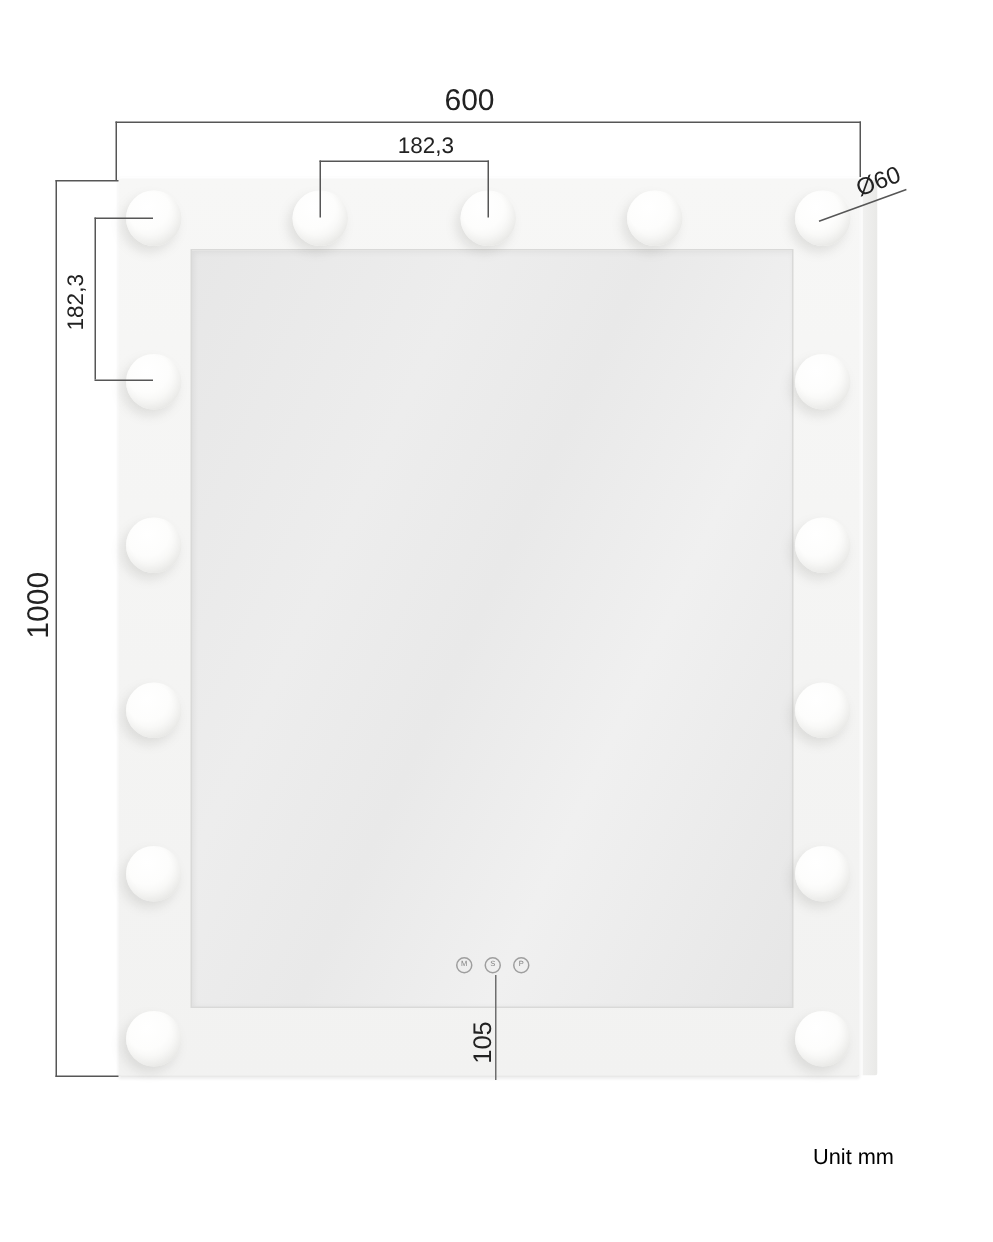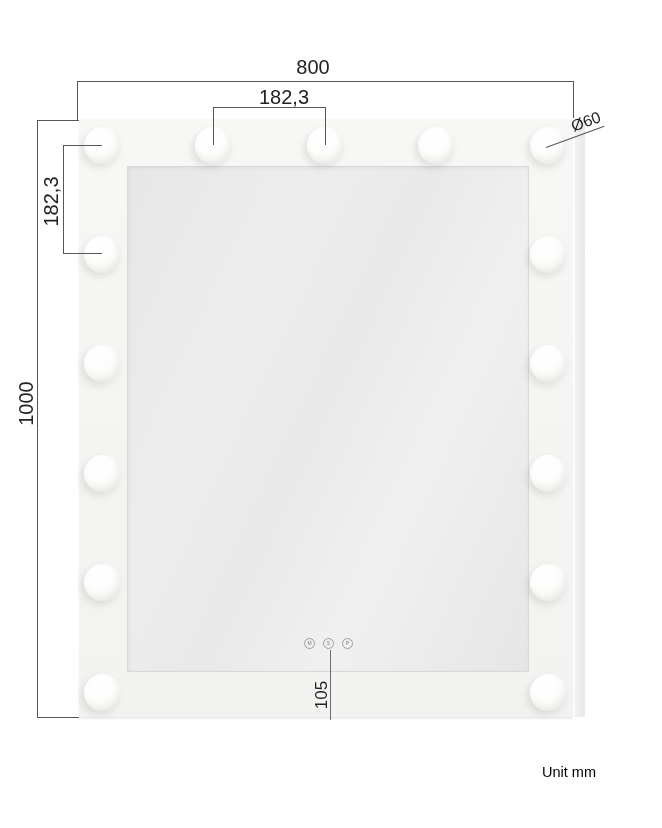--- a/index.html
+++ b/index.html
@@ -49,21 +49,21 @@
   .hline,.vline{position:absolute; background:#565656;}
   .hline{height:1px;} .vline{width:1px;}
   .dim-label{
     position:absolute; display:flex; align-items:center; justify-content:center;
     white-space:nowrap; color:#222222;
   }
   .dim-label.rot > span{transform:rotate(-90deg); white-space:nowrap; display:block;}
   .leader{
     position:absolute; height:1px; background:#565656; transform-origin:0 50%;
   }
-  .f20{font-size:20px;} .f17{font-size:17px;} .f15{font-size:20px;text-align:right;} .f16{font-size:16px;}
+  .f20{font-size:20px;} .f17{font-size:17px;} .f15{font-size:15px;text-align:right;} .f16{font-size:16px;}
   .unit-note{
     position:absolute; left:542px; top:764px; width:64px; height:16px;
     font-size:14.5px; color:#000000; white-space:nowrap;
   }
 </style>
 </head>
 <body>
 
 <div id="canvas">
 
@@ -95,21 +95,21 @@
   <div class="touch-btn" style="left:323px; top:638px;">
     <span>S</span>
   </div>
   <div class="touch-btn" style="left:342px; top:638px;">
     <span>P</span>
   </div>
 
   <div class="hline" style="left:77px; top:81px; width:497px;"></div>
   <div class="vline" style="left:77px; top:81px; height:39px;"></div>
   <div class="vline" style="left:573px; top:81px; height:37px;"></div>
-  <div class="dim-label f20" style="left:285px; top:56px; width:56px; height:22px;">800</div>
+  <div class="dim-label f20" style="left:285px; top:56px; width:56px; height:22px;">600</div>
 
   <div class="hline" style="left:213px; top:107px; width:113px;"></div>
   <div class="vline" style="left:213px; top:107px; height:38px;"></div>
   <div class="vline" style="left:325px; top:107px; height:38px;"></div>
   <div class="dim-label f15" style="left:256px; top:89px; width:56px; height:17px;">182,3</div>
 
   <div class="leader" style="left:546px; top:147px; width:62px; transform:rotate(-20deg);"></div>
   <div class="dim-label f16" style="left:560px; top:113px; width:52px; height:18px; transform:rotate(-20deg);">Ø60</div>
 
   <div class="vline" style="left:37px; top:120px; height:598px;"></div>

